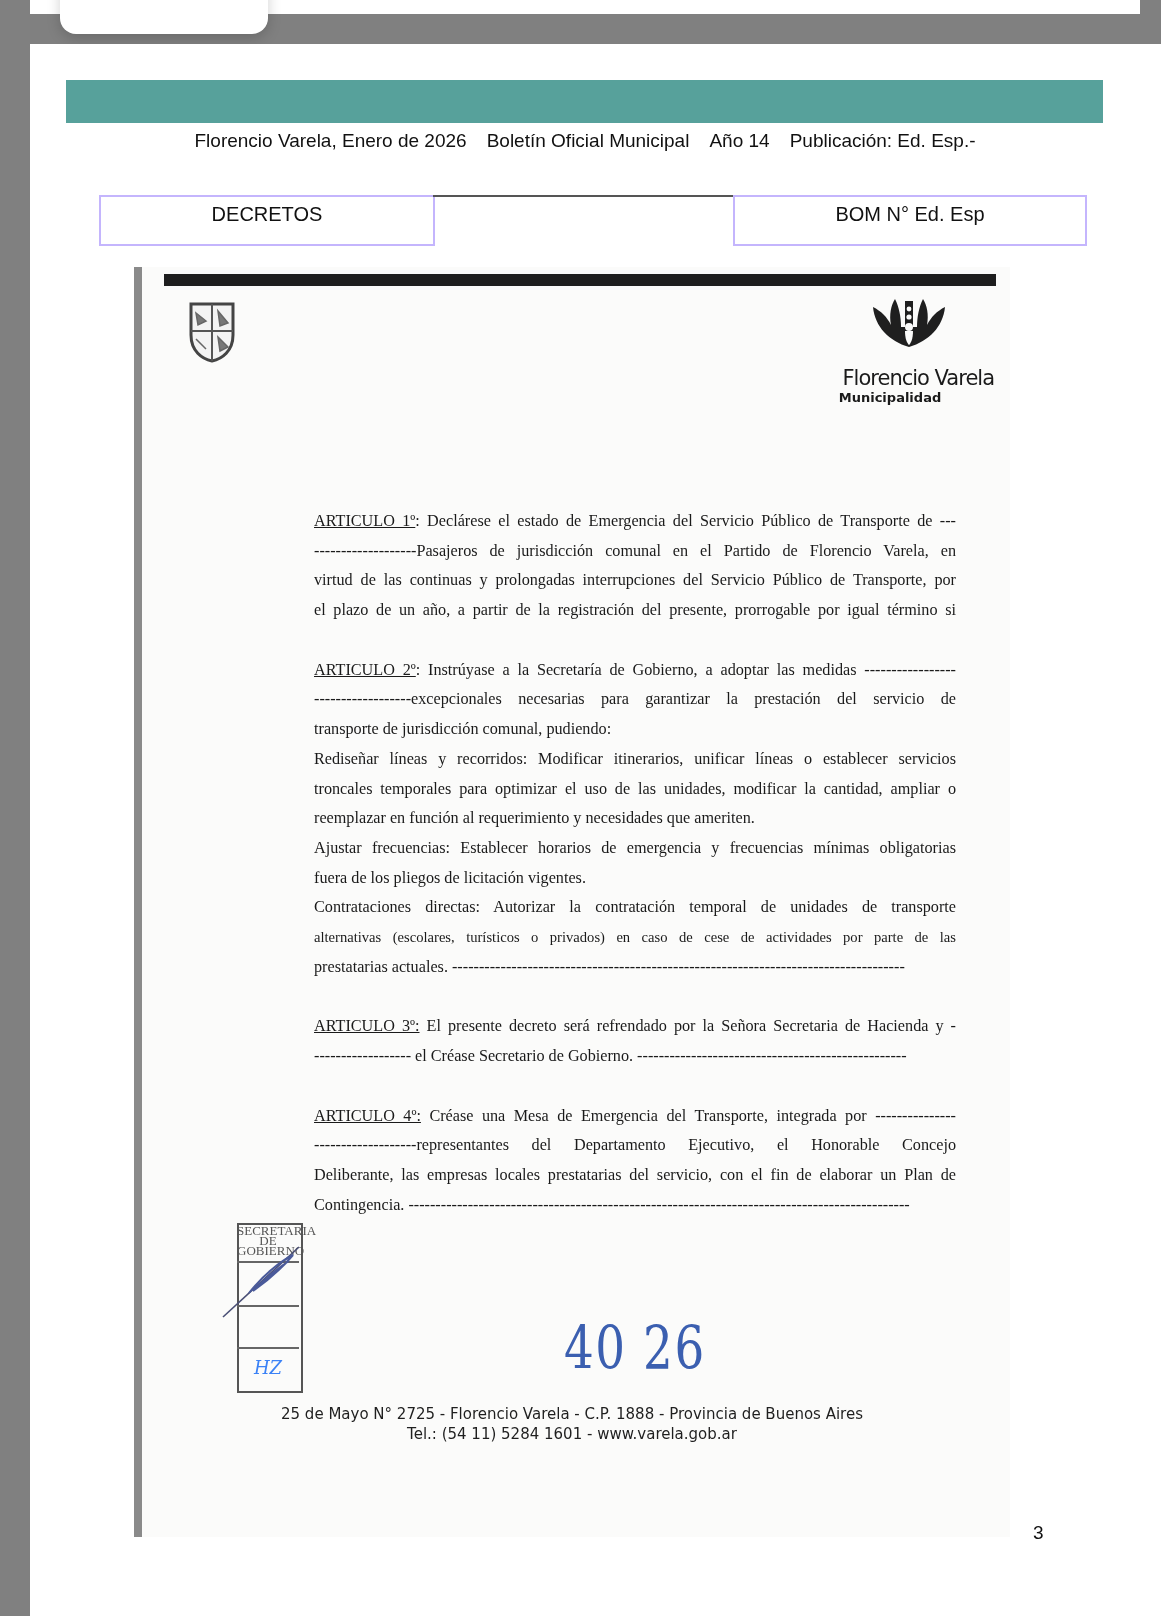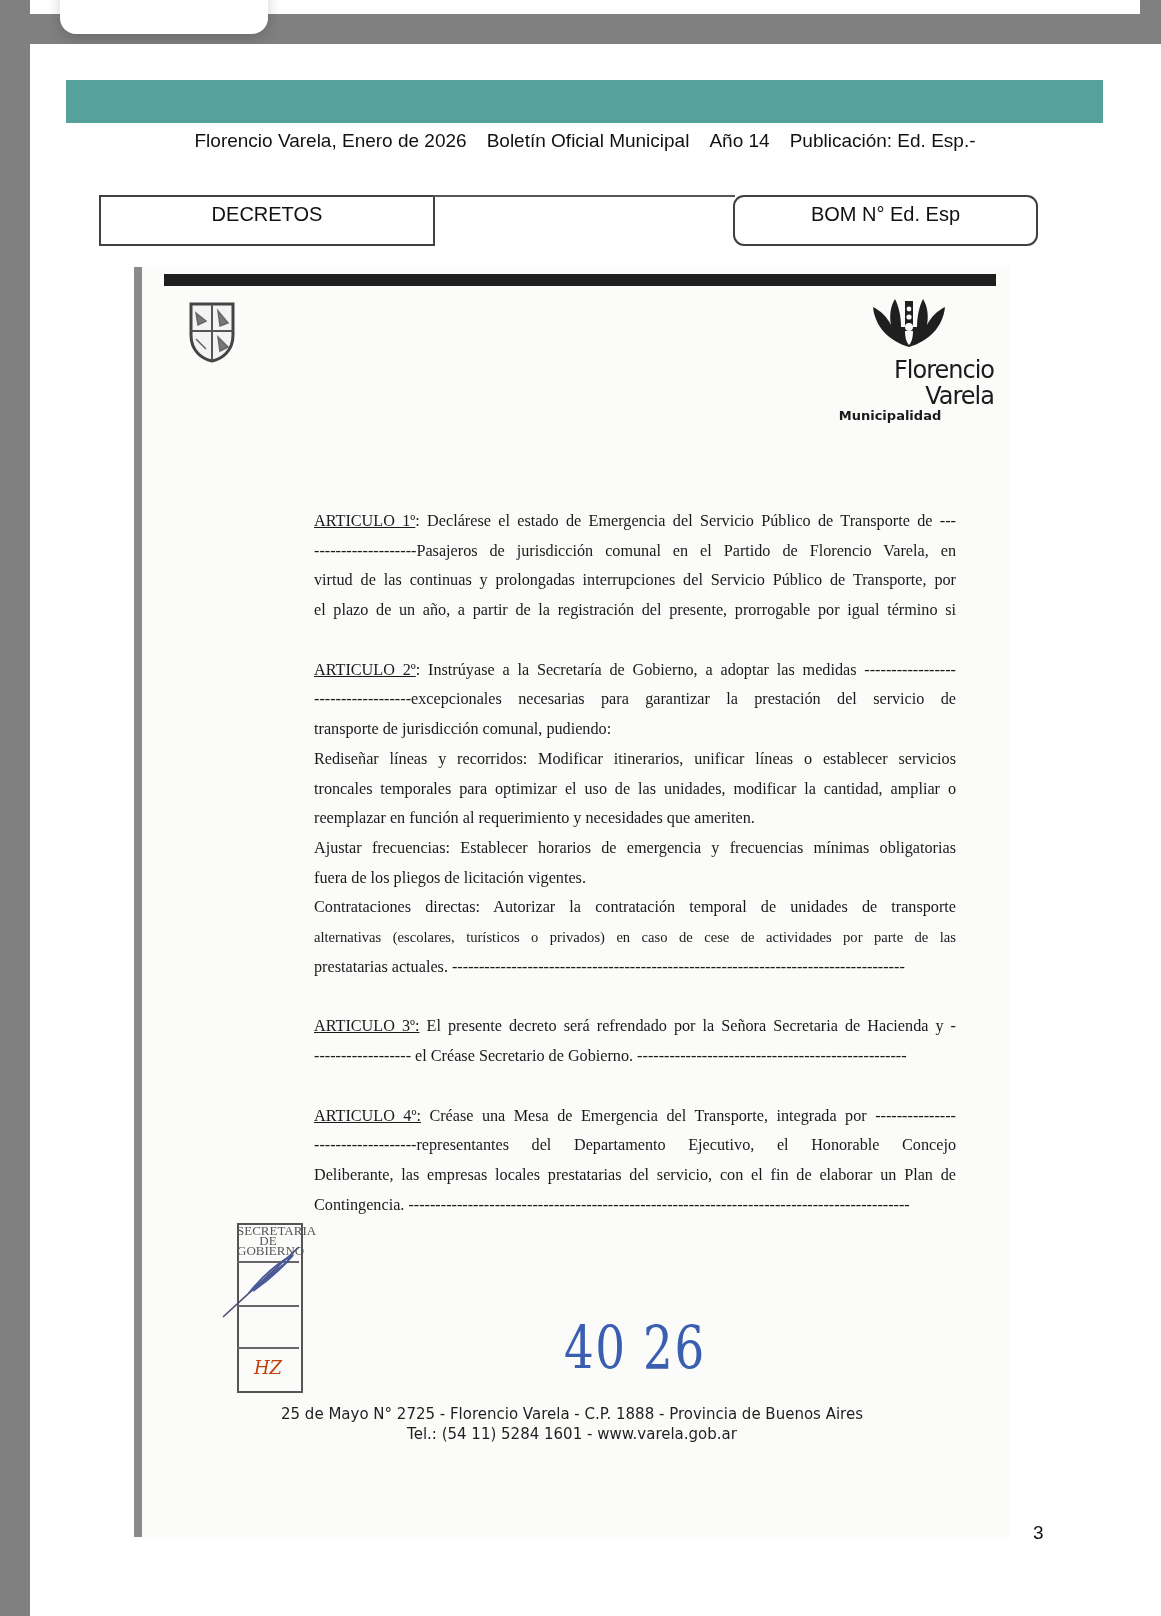--- a/index.html
+++ b/index.html
@@ -24,39 +24,39 @@
   }
   .teal-band {
     position: absolute; left: 36px; top: 36px; width: 1037px; height: 43px; background: #57a19b;
   }
   .header-line {
     position: absolute; left: 0; top: 86px; width: 1110px; text-align: center;
     font-size: 19px; color: #111; white-space: pre;
   }
   .header-line span { margin: 0 10px; }
   .box {
-    position: absolute; top: 151px; height: 51px; border: 2px solid #404040; border-bottom-width: 2px;
+    position: absolute; top: 151px; height: 51px; border: 2px solid #c4b5fd; border-bottom-width: 2px;
     font-size: 20px; color: #111; text-align: center; line-height: 34px; box-sizing: border-box;
   }
   .box-left { left: 69px; width: 336px; }
-  .box-right { left: 703px; width: 305px; border-radius: 11px; }
+  .box-right { left: 703px; width: 354px; }
   .connector { position: absolute; top: 151px; left: 403px; width: 302px; height: 2px; background: #555; }
 
   
   .scan {
     position: absolute; left: 104px; top: 223px; width: 876px; height: 1270px; background: #fbfbfa;
   }
   .scan-edge { position: absolute; left: 0; top: 0; width: 8px; height: 1270px; background: #8a8a8a; }
   .scan-bar { position: absolute; left: 30px; top: 7px; width: 832px; height: 12px; background: #1e1e1e; }
   .crest { position: absolute; left: 54px; top: 34px; width: 48px; height: 62px; }
   .logo { position: absolute; left: 690px; top: 30px; width: 170px; height: 92px; text-align: center; }
   .logo-mark { display: block; margin: 0 auto; width: 80px; height: 52px; }
   .logo-name {
-    display: block; font-family: "DejaVu Sans", sans-serif; font-size: 24px; color: #1a1a1a;
-    letter-spacing: -1px; line-height: 26px; margin-top: 8px; text-align: right;
+    display: block; font-family: "DejaVu Sans", sans-serif; font-size: 21px; color: #1a1a1a;
+    letter-spacing: -1px; line-height: 26px; margin-top: 16px; text-align: right;
   }
   .logo-sub {
     display: block; font-family: "DejaVu Sans", sans-serif; font-weight: bold; font-size: 13px;
     color: #1a1a1a; line-height: 14px; text-align: center; padding-right: 38px;
   }
 
   .doc {
     position: absolute; left: 180px; top: 240px; width: 642px;
     font-family: "Liberation Serif", serif; font-size: 16.2px; color: #1a1a1a;
   }
@@ -74,21 +74,21 @@
   .stamp-box {
     position: absolute; left: 0; top: 0; width: 62px; height: 166px; border: 2px solid #555;
   }
   .stamp-row { position: absolute; left: 0; width: 62px; border-top: 2px solid #666; }
   .stamp-text {
     position: absolute; left: 0; top: 3px; width: 62px; text-align: center;
     font-family: "Liberation Serif", serif; font-size: 13px; line-height: 10px; color: #555;
   }
   .stamp-initials {
     position: absolute; left: 0; top: 134px; width: 62px; text-align: center;
-    font-family: "DejaVu Serif", serif; font-style: italic; font-size: 18px; color: #c2410c;
+    font-family: "DejaVu Serif", serif; font-style: italic; font-size: 18px; color: #3b82f6;
   }
   .signature { position: absolute; left: 85px; top: 960px; width: 90px; height: 110px; }
 
   .stamp-number {
     position: absolute; left: 430px; top: 1046px; font-family: "DejaVu Serif", serif; font-size: 60px;
     color: #3b5fb0; letter-spacing: 2px; transform: scaleX(0.78); transform-origin: left top;
     white-space: pre;
   }
   .footer-addr {
     position: absolute; left: 0; top: 1137px; width: 876px; text-align: center;

